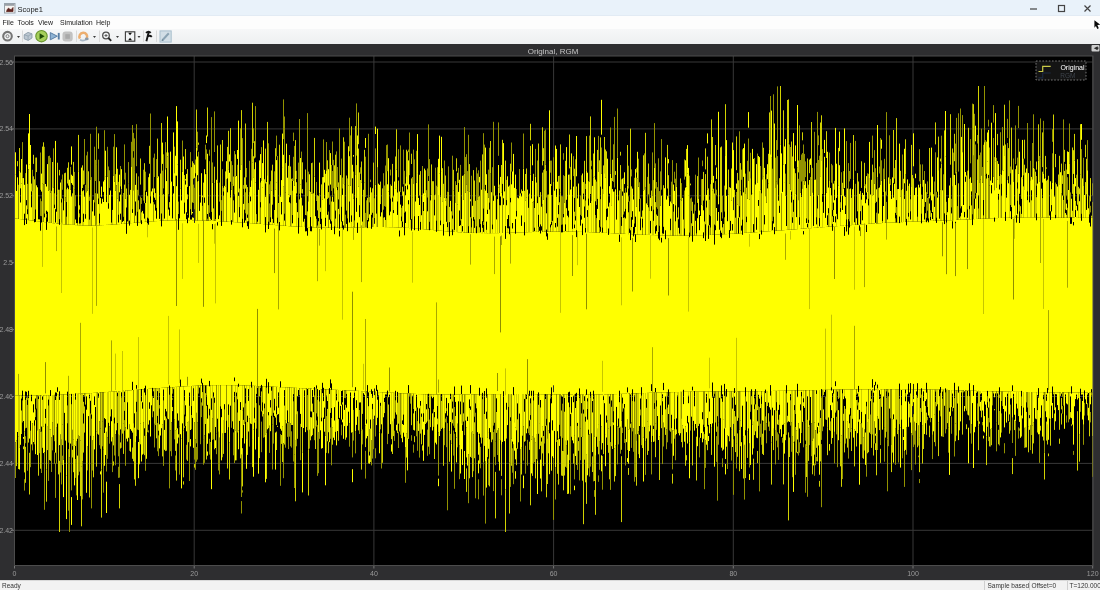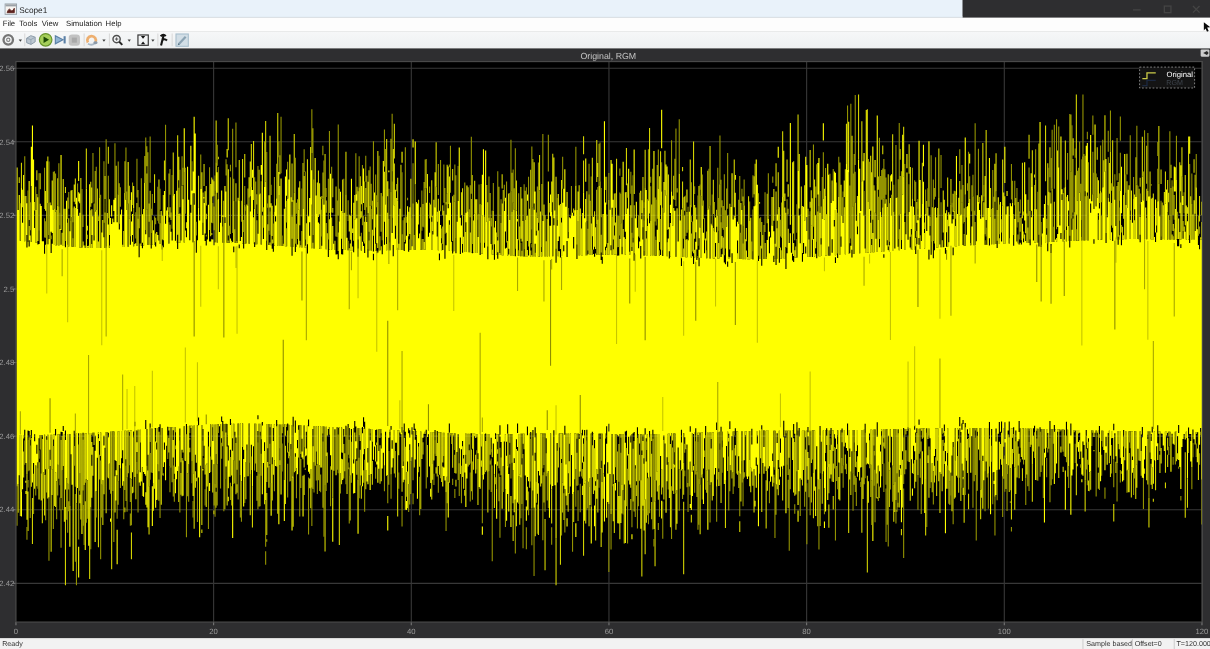--- a/index.html
+++ b/index.html
@@ -1,18 +1,18 @@
 <!DOCTYPE html>
 <html><head><meta charset="utf-8">
 <style>
   * { margin:0; padding:0; box-sizing:border-box; }
   html,body { width:1100px; height:590px; overflow:hidden;
     font-family:"Liberation Sans", sans-serif; -webkit-font-smoothing:antialiased; }
   #win { position:relative; width:1100px; height:590px; background:#2e2e30; }
-  #titlebar { position:absolute; left:0; top:0; width:875px; height:16px;
+  #titlebar { position:absolute; left:0; top:0; width:1100px; height:16px;
     background:#e9f2fa; border-bottom:1px solid #e2ebf4; }
   #titlebar .txt { position:absolute; left:17.5px; top:4.5px; font-size:7.5px; color:#222; }
   #menubar { position:absolute; left:0; top:16px; width:1100px; height:13px; background:#fdfdfd; }
   #menubar span { position:absolute; top:3px; font-size:7px; color:#1a1a1a; }
   #toolbar { position:absolute; left:0; top:29px; width:1100px; height:15px;
     background:linear-gradient(#f6f7f8,#eef0f1); }
   #statusbar { position:absolute; left:0; top:580px; width:1100px; height:10px;
     background:#f2f2f2; border-top:1px solid #d9d9d9; font-size:6.5px; color:#333; }
   #statusbar .cell { position:absolute; top:0px; height:10px; border-left:1px solid #cfcfcf; }
   #statusbar span { white-space:nowrap; }

